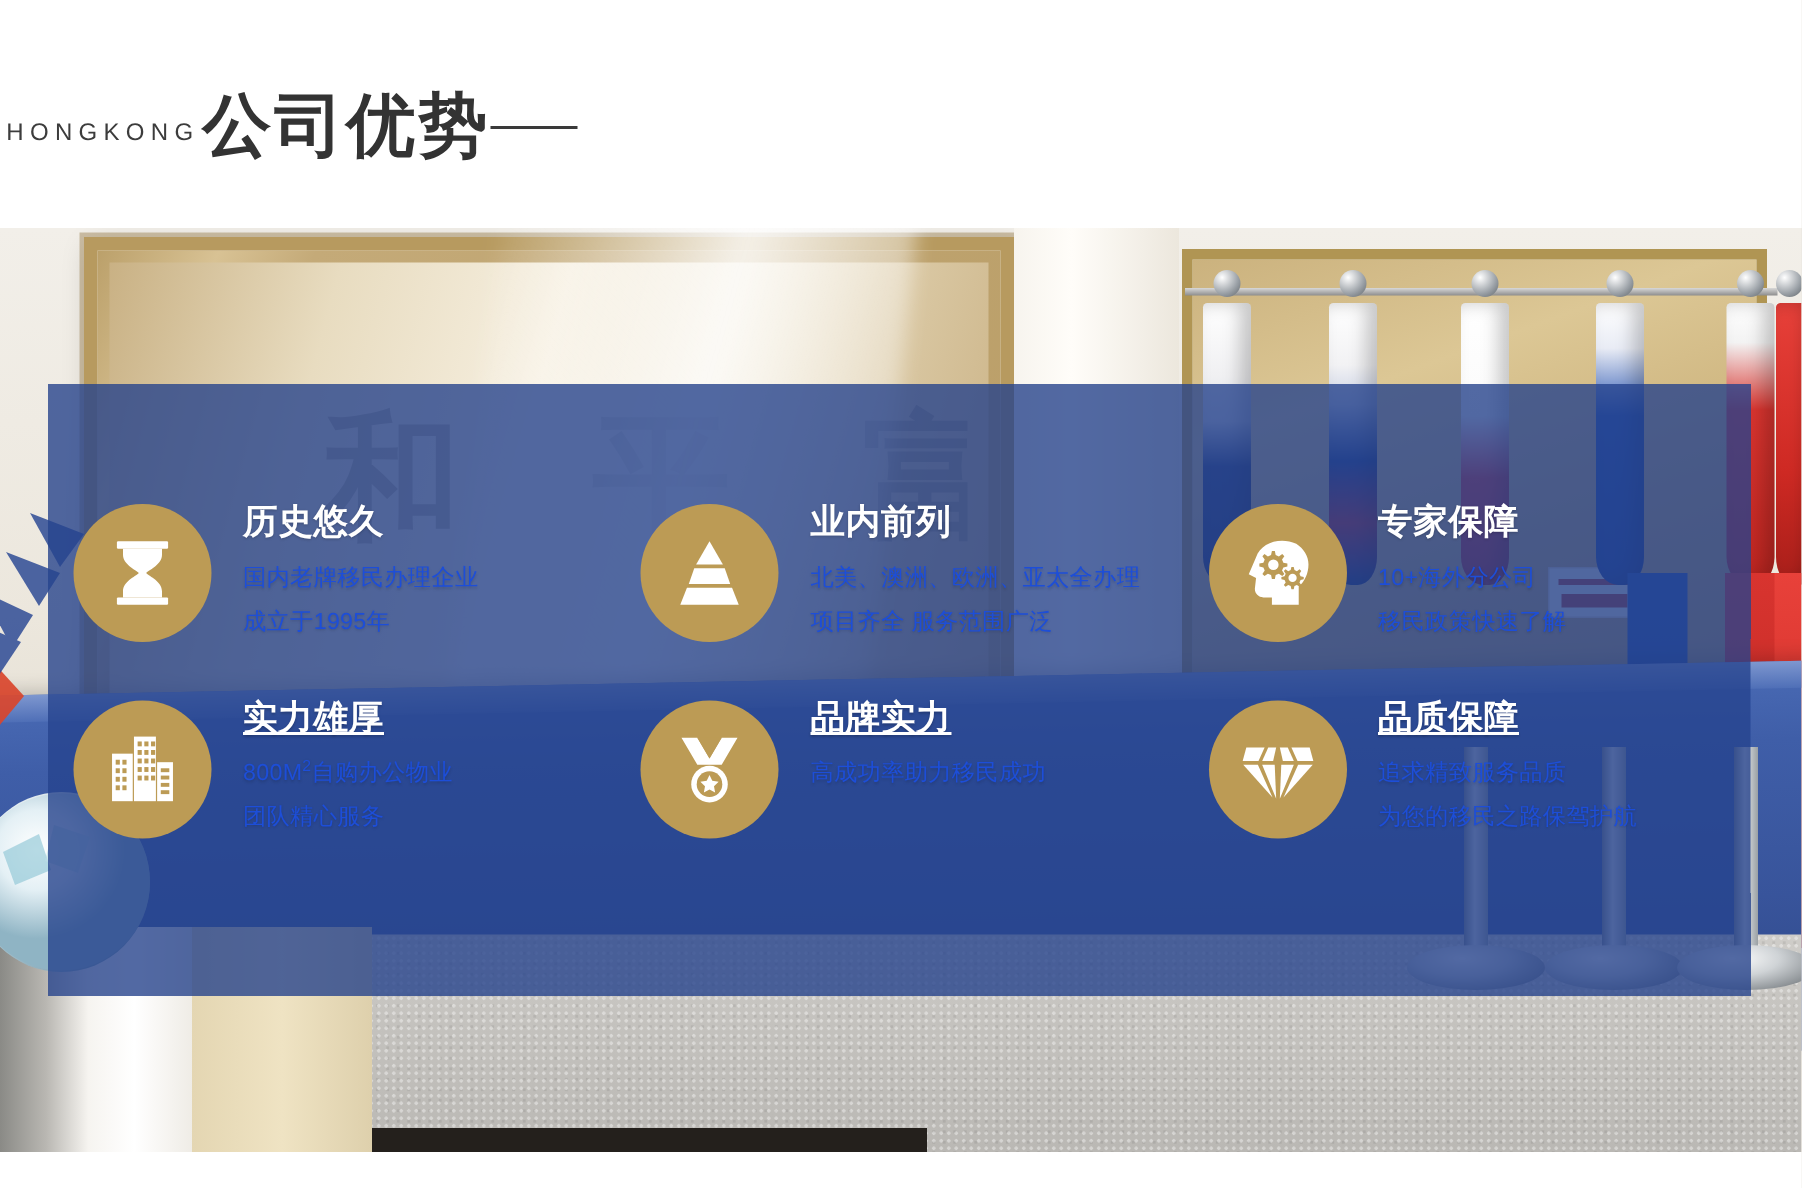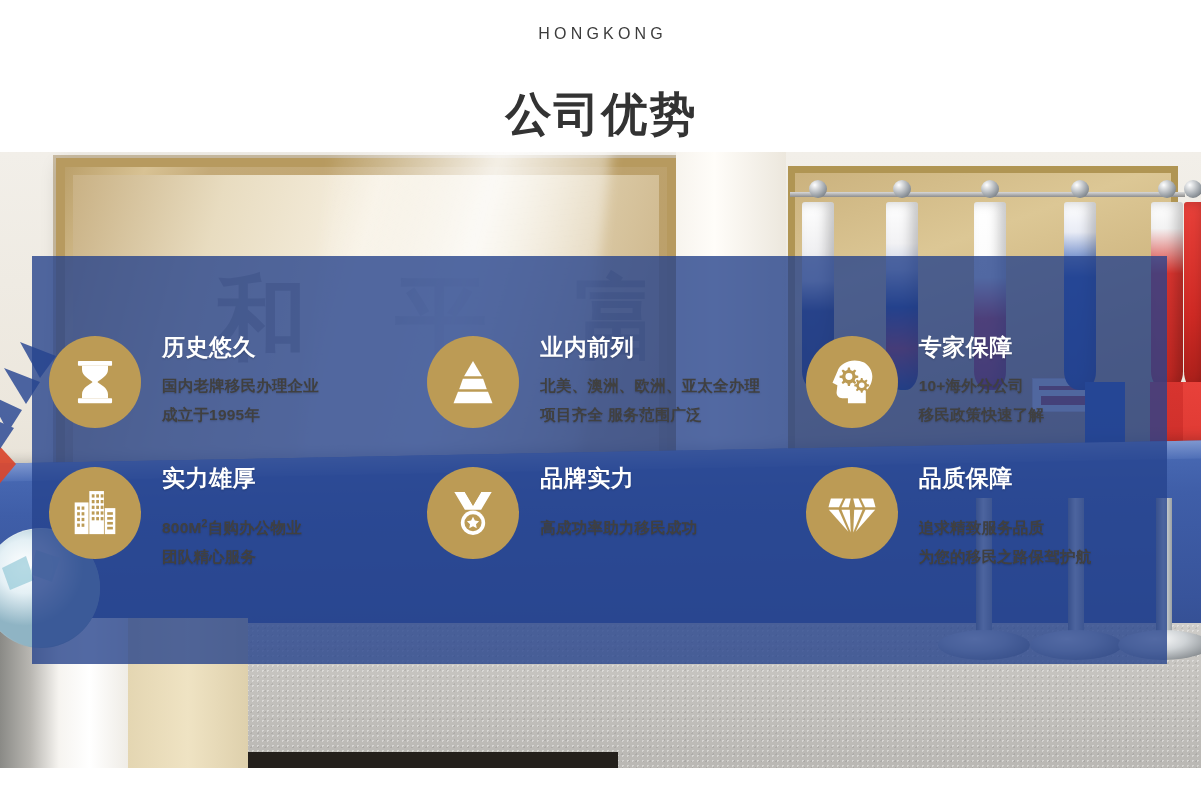--- a/index.html
+++ b/index.html
@@ -21,23 +21,22 @@
 
   
   .header {
     position: absolute;
     left: 0;
     top: 0;
     width: 1201px;
     height: 152px;
     background: #ffffff;
     display: flex;
-    flex-direction: column;
+    flex-direction: row;
     align-items: center;
-    gap: 32px;
   }
   .header-kicker {
     margin-top: 26px;
     font-size: 16px;
     font-weight: 400;
     letter-spacing: 4.2px;
     color: #3c3c3c;
     line-height: 1;
     text-indent: 4.2px;
   }
@@ -285,32 +284,32 @@
     font-size: 23px;
     font-weight: 700;
     letter-spacing: .5px;
     color: #ffffff;
     line-height: 1.18;
     margin-bottom: 10px;
     text-shadow: 0 1px 2px rgba(0,0,0,.22);
   }
   .feat-line {
     font-size: 15.5px;
-    font-weight: 700;
-    color: #404040;
+    font-weight: 400;
+    color: #1d4ed8;
     line-height: 1.88;
     letter-spacing: .2px;
     white-space: nowrap;
     text-shadow: 0 1px 2px rgba(0,0,0,.18);
   }
   .feat-line sup { font-size: .68em; vertical-align: super; }
 
   
   .cell.r2 .txt { padding-top: 0; }
-  .cell.r2 .feat-title { margin-bottom: 21px; }
+  .cell.r2 .feat-title { margin-bottom: 9px; text-decoration: underline; }
 
   
   .bottom-strip {
     position: absolute;
     left: 0; top: 768px; width: 1201px; height: 24px;
     background: #ffffff;
   }
 </style>
 </head>
 <body>

